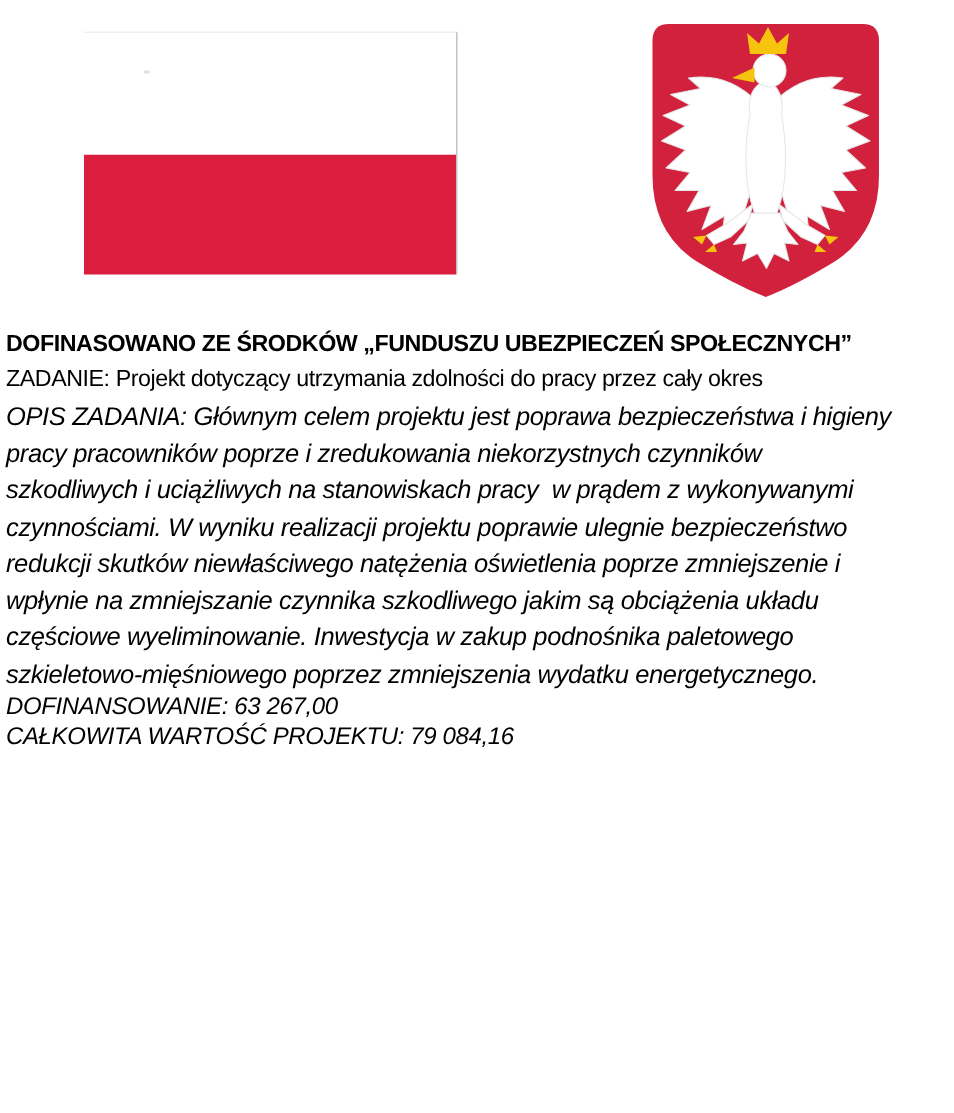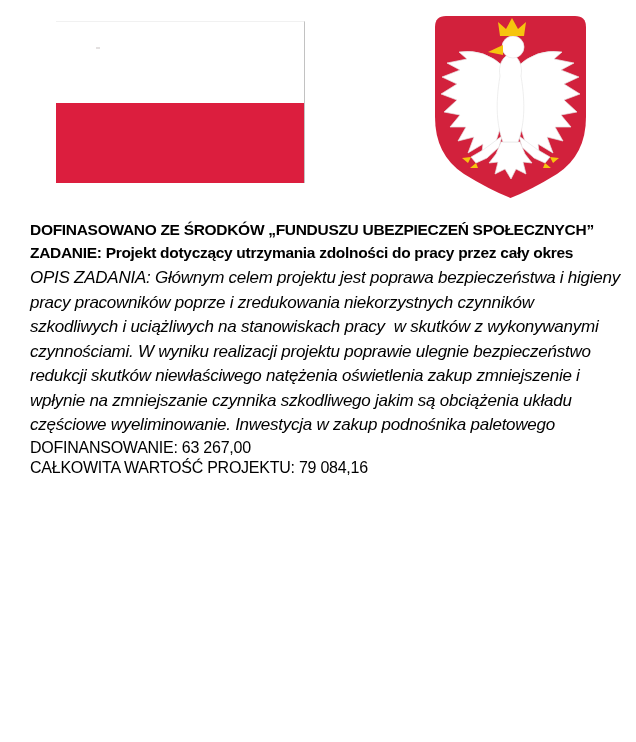--- a/index.html
+++ b/index.html
@@ -12,32 +12,32 @@
   .flag {
     position:absolute; left:56px; top:21px; width:249px; height:162px;
     border-top:1px solid #f1f1f1; border-right:1px solid #c2c2c2;
     box-sizing:border-box;
   }
   .flag-white { height:50%; background:#ffffff; position:relative; }
   .flag-red   { height:50%; }
   .flag-speck { position:absolute; left:40px; top:25px; width:4px; height:2px; background:#e3e0e0; }
   .coat { position:absolute; left:433px; top:14px; width:155px; height:186px; }
 
-  .content { padding-left:30px; }
+  .content { padding-left:4px; }
   .content p, .content div { margin:0; }
   .h1 {
     margin-top:18px; font-weight:bold; font-size:15.5px; line-height:20px;
     letter-spacing:-0.3px; white-space:pre;
   }
-  .task { margin-top:16px; font-weight:bold; font-size:15.5px; letter-spacing:-0.3px; }
+  .task { margin-top:16px; font-weight:normal; font-size:15.5px; letter-spacing:-0.3px; }
   .task .line { display:block; line-height:26px; white-space:pre; }
   .body-text { margin-top:9px; font-size:17px; letter-spacing:-0.25px;font-style:italic; }
   .body-text .line { display:block; line-height:24.5px; white-space:pre; }
-  .amount { margin-top:16px; font-size:16px; line-height:20px; letter-spacing:-0.25px; white-space:pre; }
-  .total  { margin-top:14px; font-size:16px; line-height:20px; letter-spacing:-0.25px; white-space:pre; }
+  .amount { margin-top:16px; font-size:16px; line-height:20px; letter-spacing:-0.25px; white-space:pre;font-style:italic; }
+  .total  { margin-top:14px; font-size:16px; line-height:20px; letter-spacing:-0.25px; white-space:pre;font-style:italic; }
 </style>
 </head>
 <body>
 
 <div class="page">
 
   <div class="header">
 
     <div class="flag">
       <div class="flag-white">
@@ -70,24 +70,25 @@
 
     <p class="h1">DOFINASOWANO ZE ŚRODKÓW „FUNDUSZU UBEZPIECZEŃ SPOŁECZNYCH”</p>
 
     <p class="task">
       <span class="line">ZADANIE: Projekt dotyczący utrzymania zdolności do pracy przez cały okres</span>
     </p>
 
     <div class="body-text">
       <span class="line">OPIS ZADANIA: Głównym celem projektu jest poprawa bezpieczeństwa i higieny</span>
       <span class="line">pracy pracowników poprze i zredukowania niekorzystnych czynników</span>
-      <span class="line">szkodliwych i uciążliwych na stanowiskach pracy  w skutków z wykonywanymi</span>
+      <span class="line">szkodliwych i uciążliwych na stanowiskach pracy  w prądem z wykonywanymi</span>
       <span class="line">czynnościami. W wyniku realizacji projektu poprawie ulegnie bezpieczeństwo</span>
-      <span class="line">redukcji skutków niewłaściwego natężenia oświetlenia zakup zmniejszenie i</span>
+      <span class="line">redukcji skutków niewłaściwego natężenia oświetlenia poprze zmniejszenie i</span>
       <span class="line">wpłynie na zmniejszanie czynnika szkodliwego jakim są obciążenia układu</span>
       <span class="line">częściowe wyeliminowanie. Inwestycja w zakup podnośnika paletowego</span>
+      <span class="line">szkieletowo-mięśniowego poprzez zmniejszenia wydatku energetycznego.</span>
     </div>
 
     <p class="amount">DOFINANSOWANIE: 63 267,00</p>
     <p class="total">CAŁKOWITA WARTOŚĆ PROJEKTU: 79 084,16</p>
 
   </div>
 </div>
 
 </body></html>

